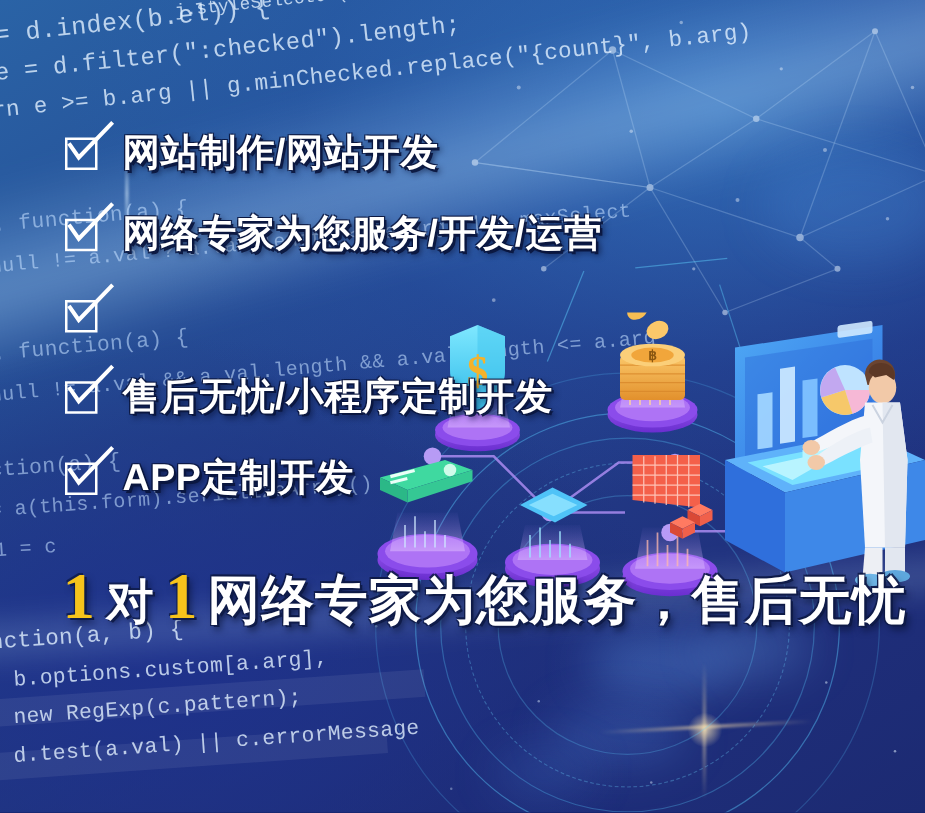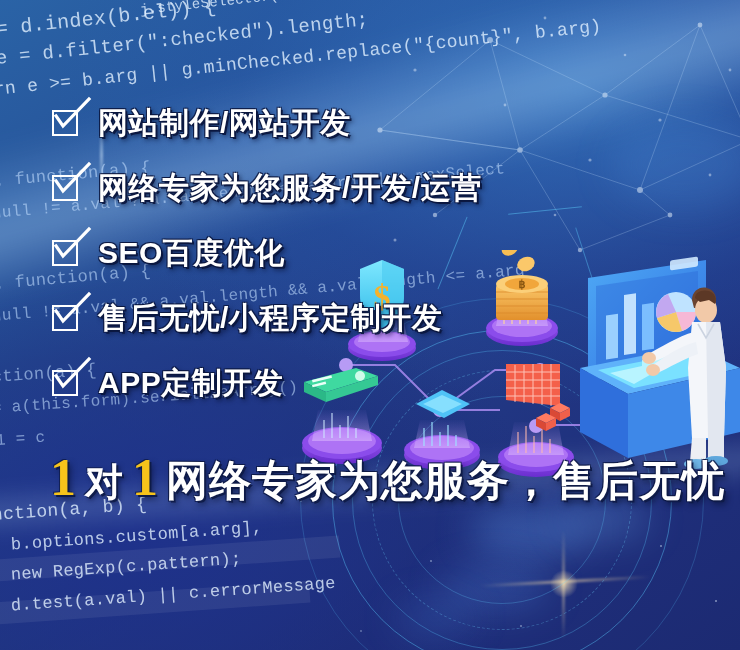--- a/index.html
+++ b/index.html
@@ -429,21 +429,20 @@
       <span class="rowtxt">网络专家为您服务/开发/运营</span>
     </div>
 
     <div class="row">
       <span class="cbox">
         <span class="sq"></span>
         <svg width="44" height="42" viewBox="0 0 44 42">
           <path d="M5,17 L12,27 L38,0" fill="none" stroke="#ffffff" stroke-width="3.2" stroke-linecap="square" stroke-linejoin="miter"></path>
         </svg>
       </span>
-      <span class="rowtxt">SEO百度优化</span>
     </div>
 
     <div class="row">
       <span class="cbox">
         <span class="sq"></span>
         <svg width="44" height="42" viewBox="0 0 44 42">
           <path d="M5,17 L12,27 L38,0" fill="none" stroke="#ffffff" stroke-width="3.2" stroke-linecap="square" stroke-linejoin="miter"></path>
         </svg>
       </span>
       <span class="rowtxt">售后无忧/小程序定制开发</span>

